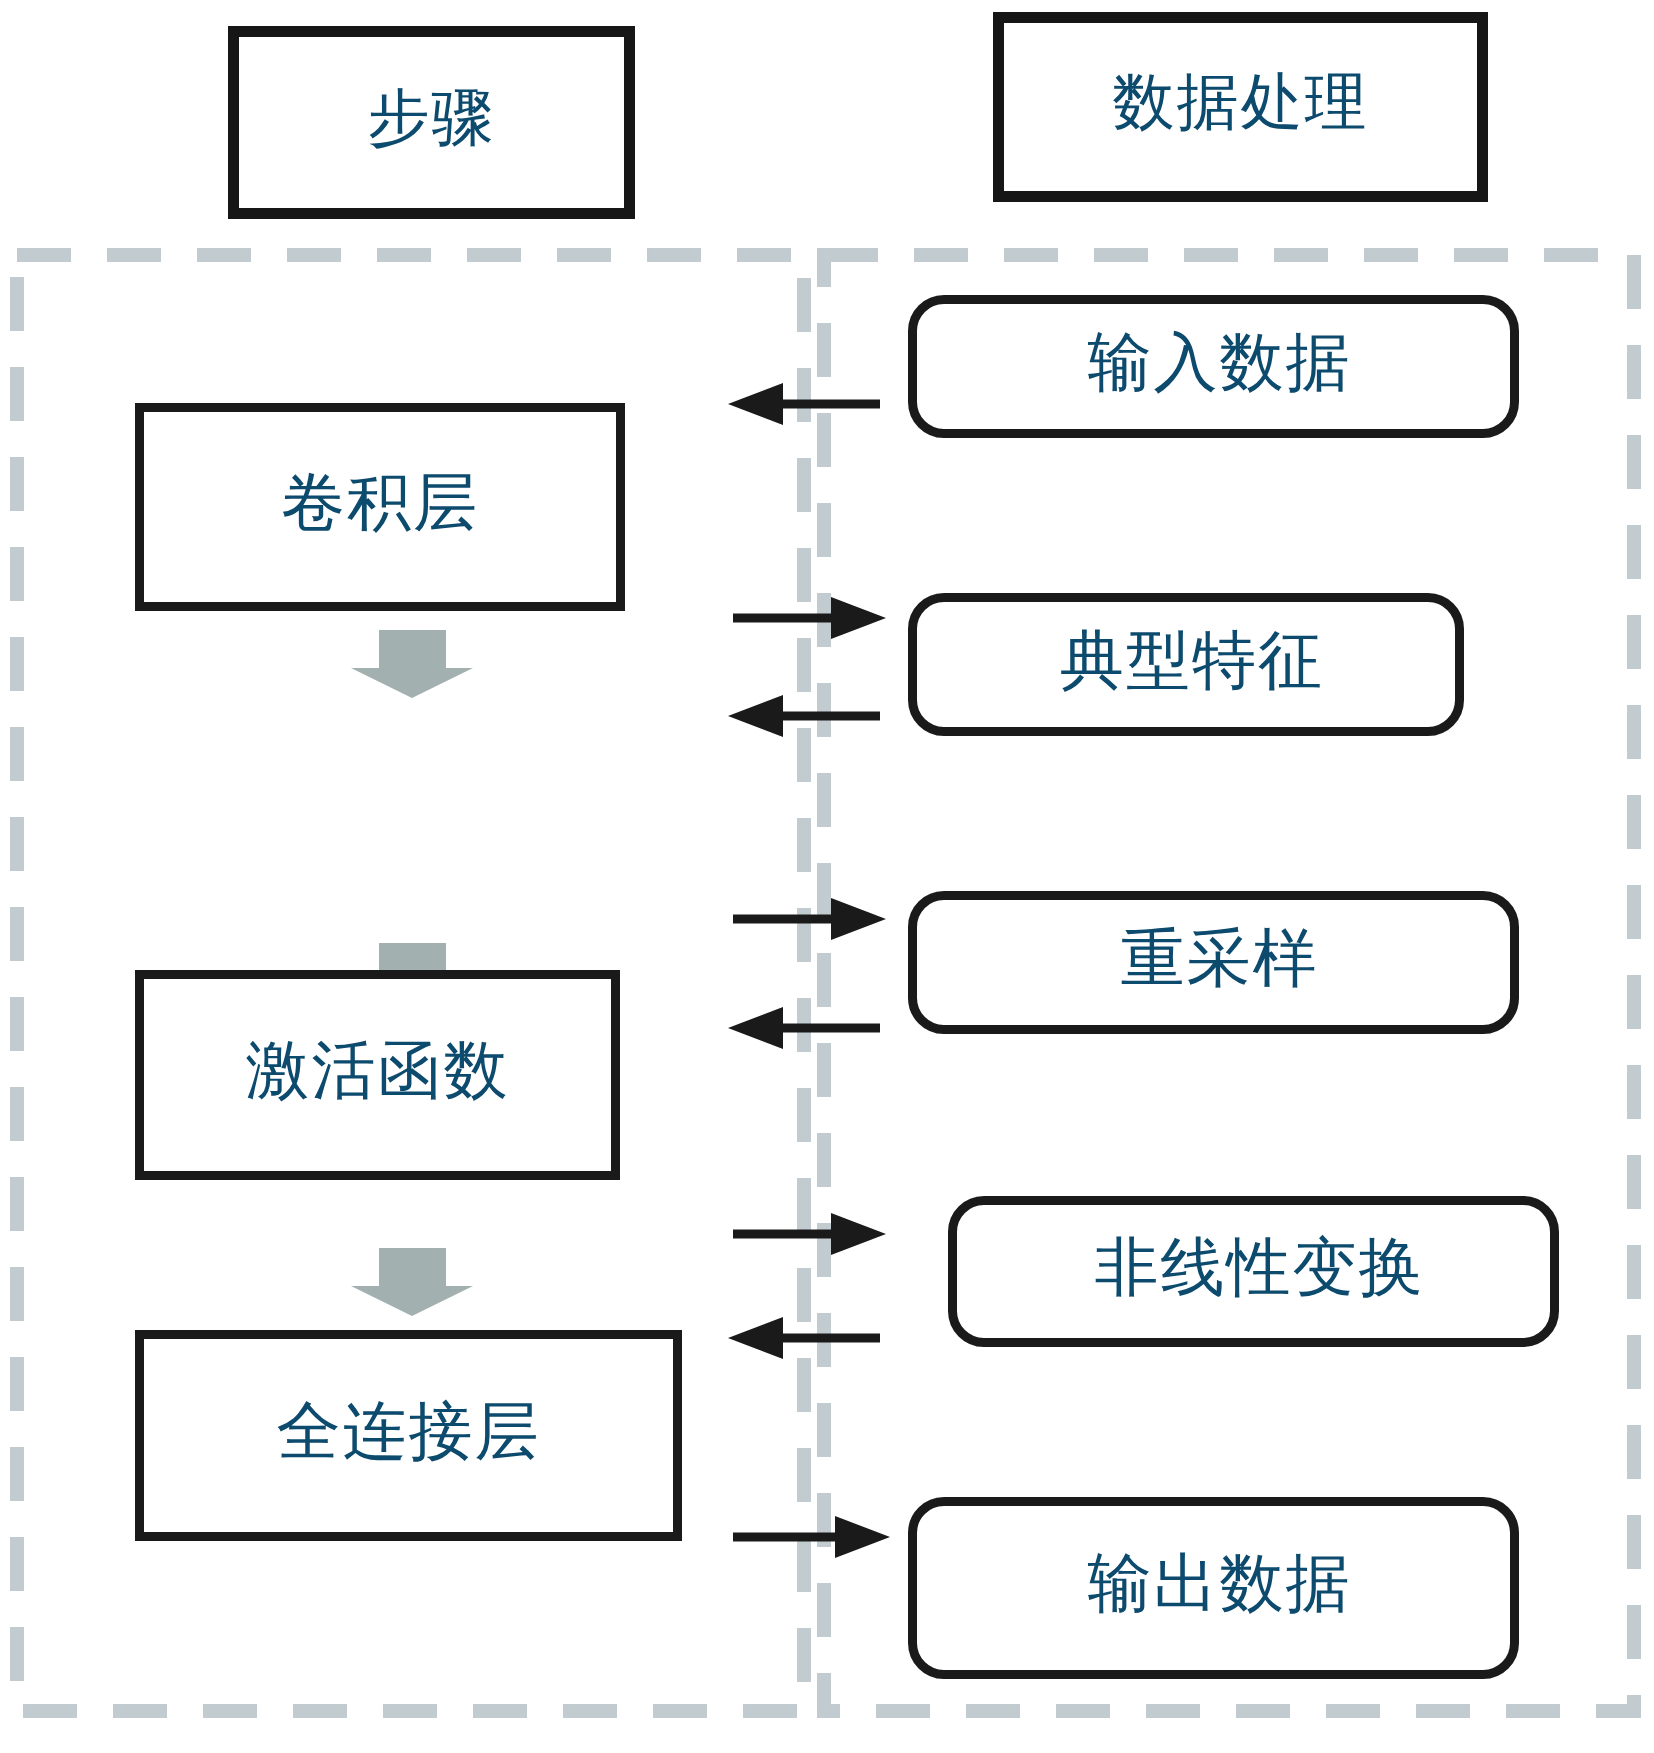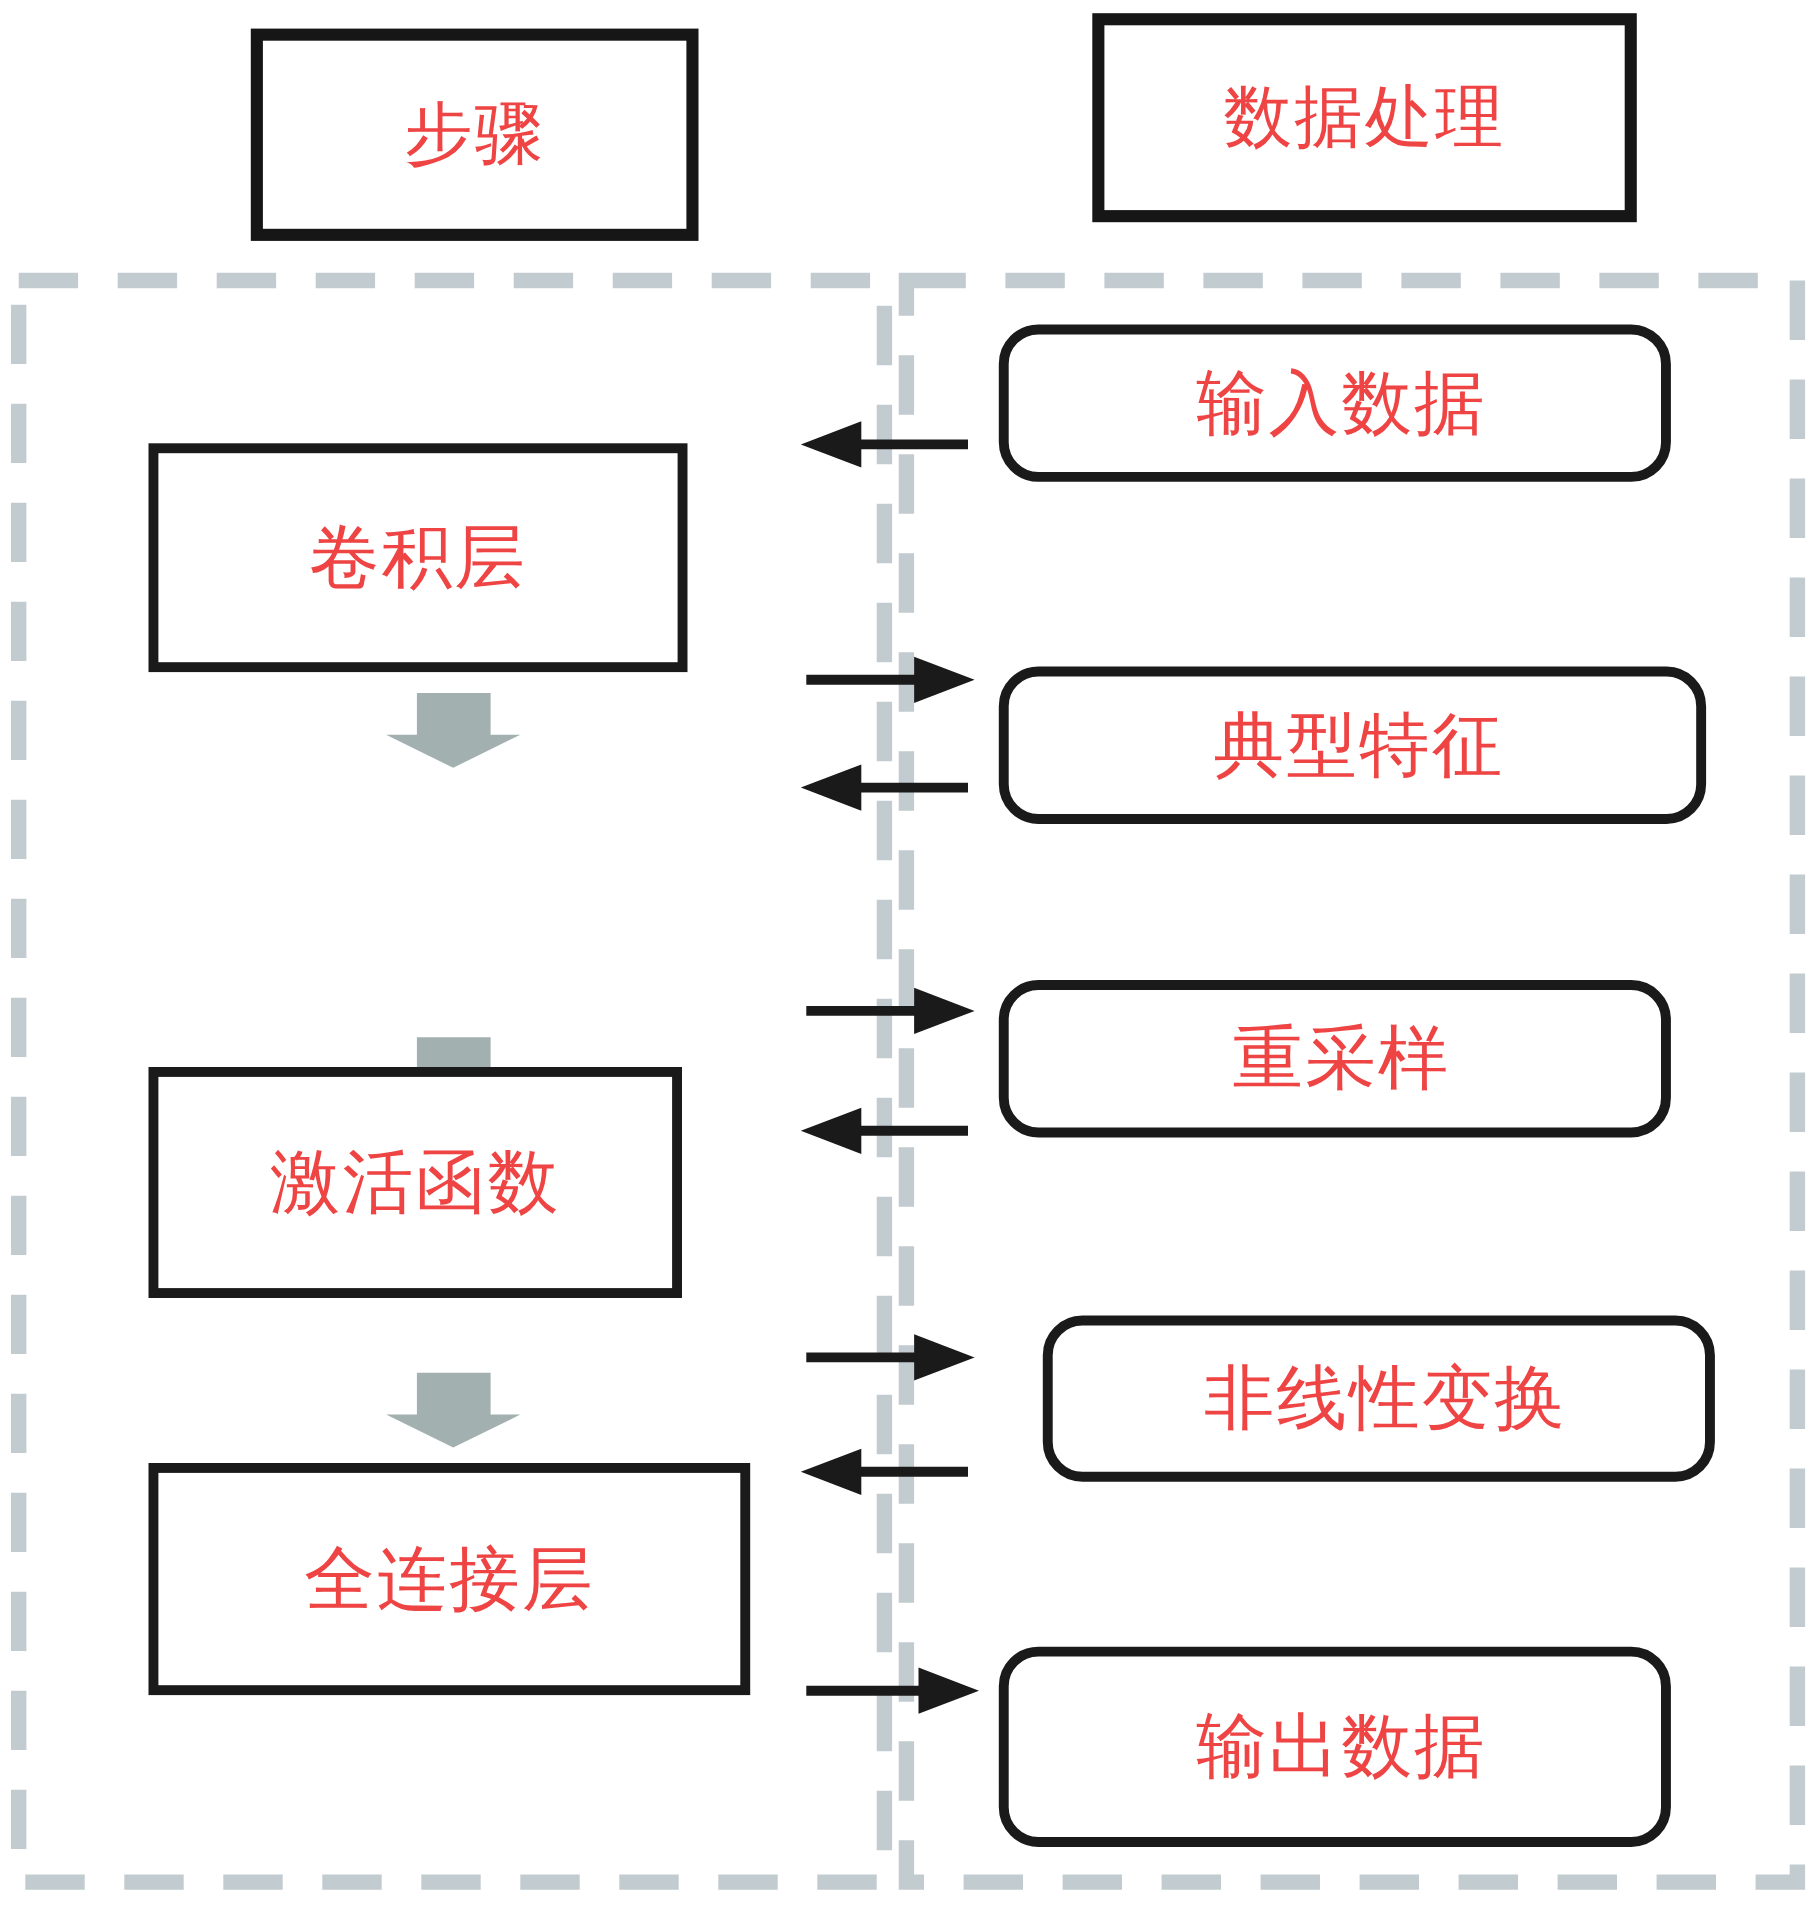--- a/index.html
+++ b/index.html
@@ -1,22 +1,22 @@
 <!DOCTYPE html>
 <html lang="zh"><head>
 <meta charset="utf-8">
 <style>
   html, body { margin: 0; padding: 0; background: #ffffff; }
   .canvas {
     position: relative;
     width: 1654px;
     height: 1753px;
     background: #ffffff;
-    font-family: Liberation Serif, serif;
-    color: #ef4444;
+    font-family: Liberation Mono, monospace;
+    color: #0c4a6e;
     overflow: hidden;
   }
   .gfx {
     position: absolute;
     left: 0; top: 0;
     width: 1654px; height: 1753px;
   }
   .box {
     position: absolute;
     box-sizing: border-box;
@@ -44,21 +44,21 @@
   .step-3 { left: 135px; top: 970px; width: 485px; height: 210px; }
   .step-4 { left: 135px; top: 1330px; width: 547px; height: 211px; }
 
   .data-box {
     border: 9px solid #1a1a1a;
     border-radius: 36px;
     font-size: 64px;
     padding-left: 12px;
   }
   .data-1 { left: 908px; top: 295px;  width: 611px; height: 143px; }
-  .data-2 { left: 908px; top: 606px;  width: 643px; height: 143px; }
+  .data-2 { left: 908px; top: 593px;  width: 556px; height: 143px; }
   .data-3 { left: 908px; top: 891px;  width: 611px; height: 143px; }
   .data-4 { left: 908px; top: 1196px; width: 611px; height: 151px; margin-left: 40px; }
   .data-5 { left: 908px; top: 1497px; width: 611px; height: 182px; }
 </style>
 </head>
 <body>
 
 <div class="canvas">
 
   <svg class="gfx" viewBox="0 0 1654 1753">

